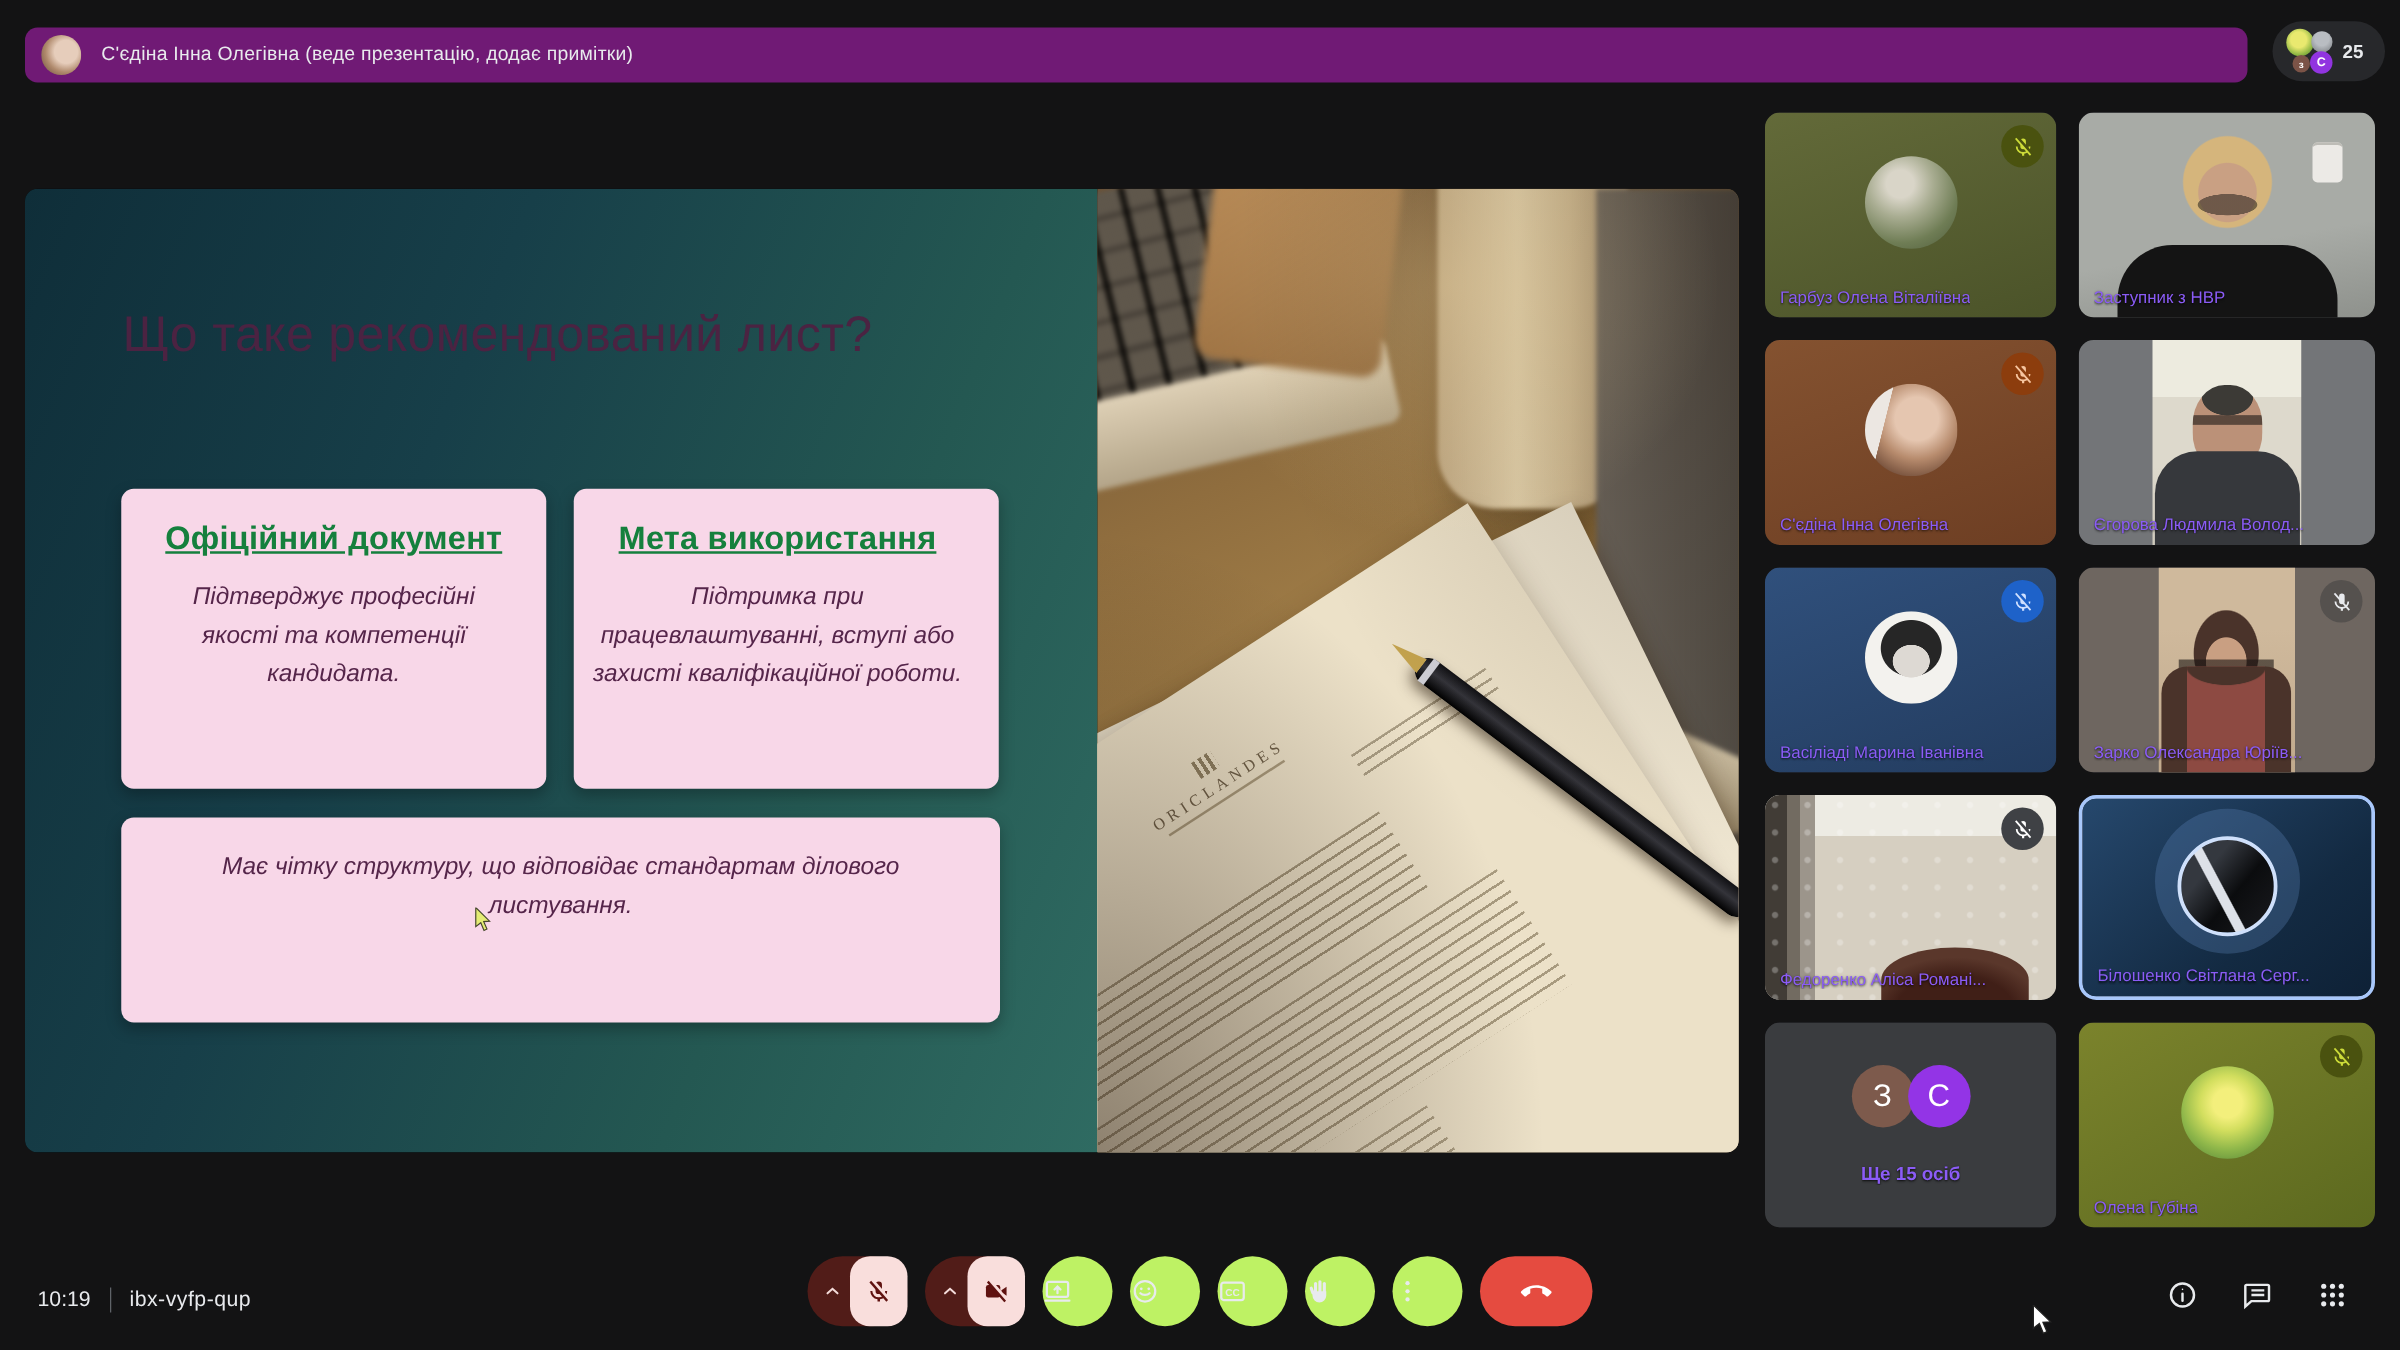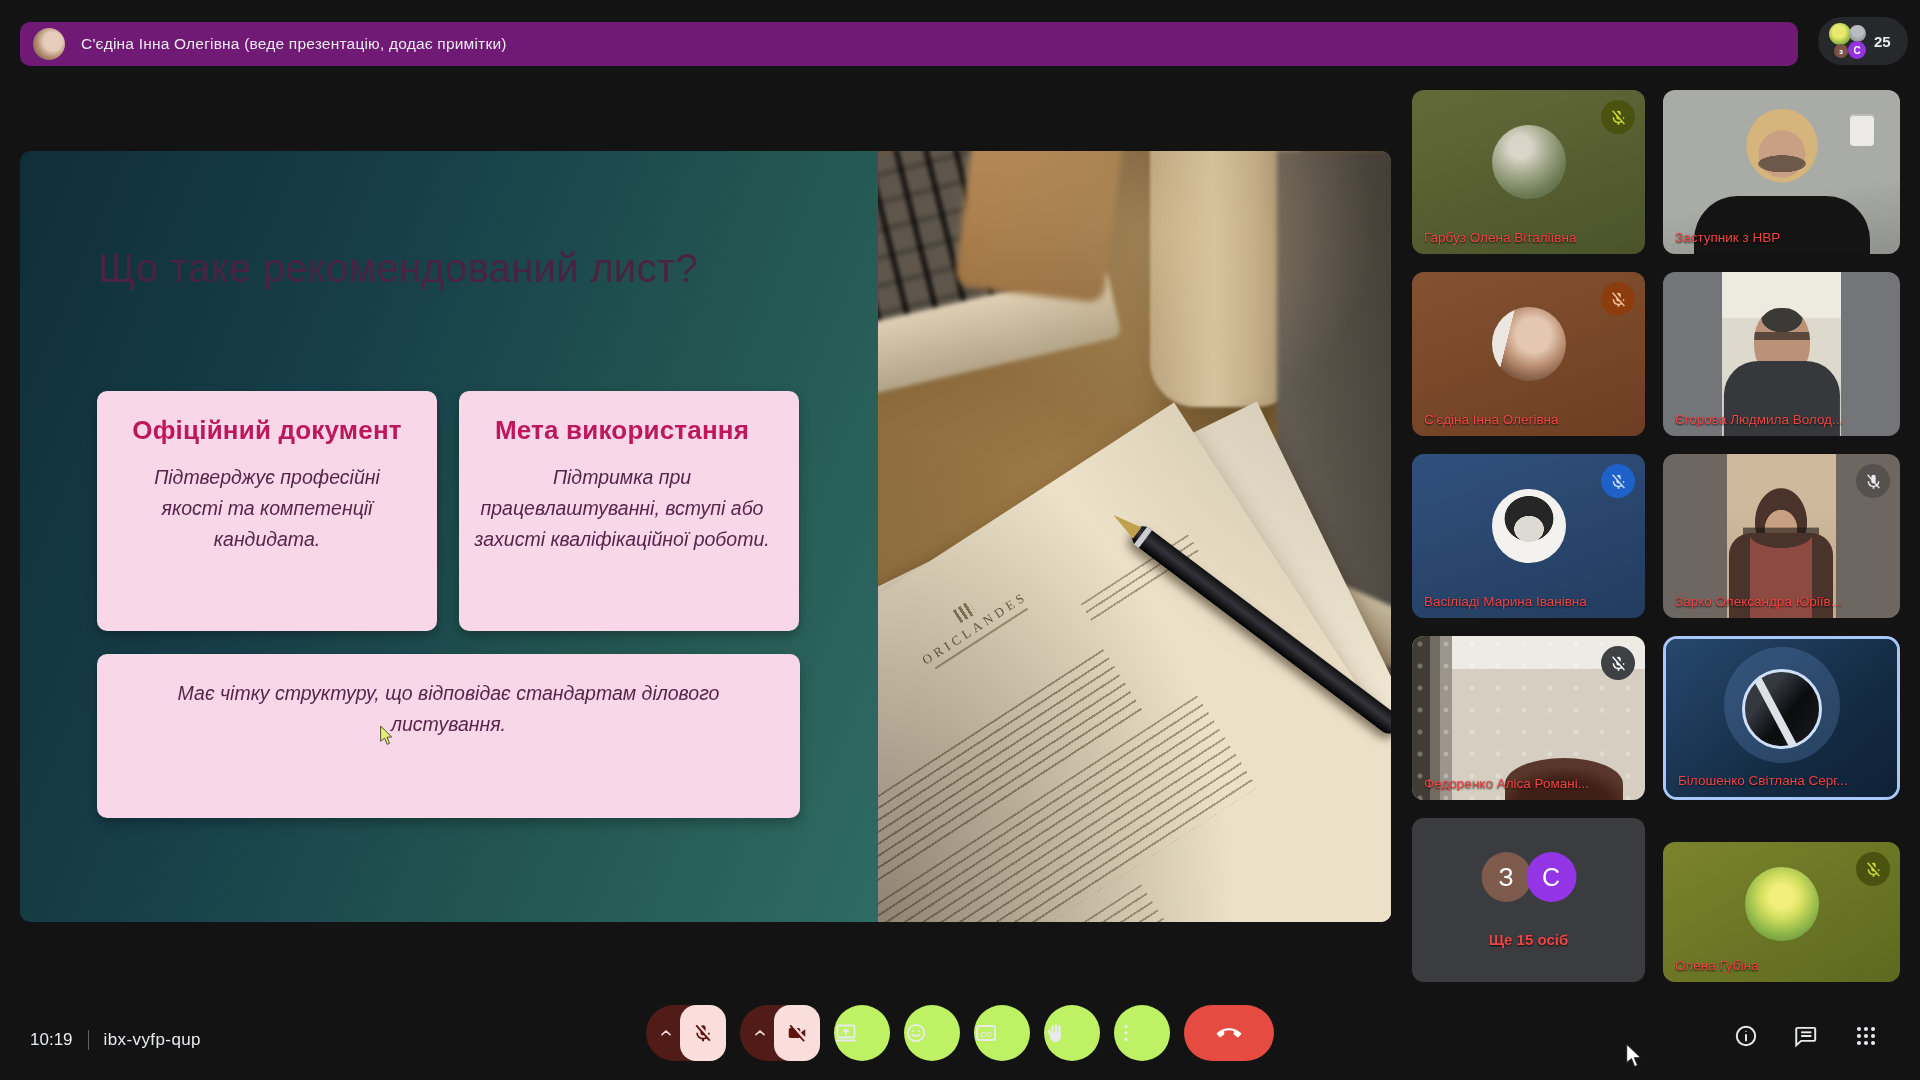--- a/index.html
+++ b/index.html
@@ -32,21 +32,21 @@
 
   
   .stage { position:absolute; left:20px; top:151px; width:1371px; height:771px;
            border-radius:10px; overflow:hidden; display:flex; background:#000; }
   .slide-area { position:relative; width:858px; height:100%;
     background: linear-gradient(112deg, #0f2e39 0%, #173f49 35%, #245852 70%, #2f6b62 100%); text-align: center; }
   .slide-title { position:absolute; left:78px; top:95px; font-size:40px; font-weight:500;
                  color:#4b2342; letter-spacing:.3px; }
   .card { position:absolute; background:#f8d7e8; border-radius:10px; padding:24px 26px;
           box-shadow:0 5px 12px rgba(0,0,0,.28); }
-  .card h3 { font-size:26px; font-weight:600; color:#be185d; margin-bottom:16px; letter-spacing:.2px; }
+  .card h3 { font-size:26px; font-weight:600; color:#15803d; margin-bottom:16px; letter-spacing:.2px;text-decoration:underline; }
   .card p  { font-size:19.5px; font-style:italic; color:#55254a; line-height:1.58; }
   .card1 { left:77px; top:240px; width:340px; height:240px; }
   .card2 { left:439px; top:240px; width:340px; height:240px;padding-left:12px; }
   .card3 { left:77px; top:503px; width:703px; height:164px; }
 
   
   .photo-area { position:relative; width:513px; height:100%; overflow:hidden;
     background: linear-gradient(155deg, #6b5033 0%, #8f6d3e 28%, #a8854c 52%, #8a683c 80%, #76582f 100%); }
   .photo-area > div { position:absolute; }
   .ph-keyboard { left:-46px; top:-14px; width:250px; height:180px; transform:rotate(-14deg);
@@ -96,21 +96,21 @@
 
   .cursor { position:absolute; pointer-events:none; }
 
   
   .grid { position:absolute; left:1412px; top:90px; width:492px; height:912px; }
   .tile { position:absolute; border-radius:12px; overflow:hidden; background:#202124; }
   .tile .art { position:absolute; inset:0; }
   .tile .fx, .tile .fx2 { position:absolute; }
   .tile .avatar { position:absolute; left:50%; top:44%; transform:translate(-50%,-50%);
                   width:74px; height:74px; border-radius:50%; display:none; }
-  .tile .label { position:absolute; left:12px; bottom:9px; color:#ef4444; font-size:13.5px;
+  .tile .label { position:absolute; left:12px; bottom:9px; color:#8b5cf6; font-size:13.5px;
                  font-weight:500; text-shadow:0 1px 2px rgba(0,0,0,.85); white-space:nowrap;
                  max-width:205px; overflow:hidden; }
   .tile .mic { position:absolute; top:10px; right:10px; width:34px; height:34px; border-radius:50%;
                display:flex; align-items:center; justify-content:center; }
   .tile.active { border:3px solid #a8c7fa; border-radius:14px; }
 
   .v-olive .art { background:linear-gradient(160deg,#636a39,#4b5329); }
   .v-olive .avatar { display:block;
     background: radial-gradient(circle at 38% 30%, #d9d5c8 0 16%, #a9ad92 38%, #6f7d55 68%, #4d5a3a 100%); }
 
@@ -406,21 +406,21 @@
 
     <div class="ov-row">
           <span class="ov1">З</span>
                      <span class="ov2">С</span>
         </div>
       </div>
 
     <div class="label">Ще 15 осіб</div>
   </div>
 
-  <div class="tile v-green" style="left: 251px; top: 728px; width: 237px; height: 140px; margin-top: 24px;">
+  <div class="tile v-green" style="left: 251px; top: 728px; width: 237px; height: 164px;">
     <div class="art">
       <div class="fx"></div>
       <div class="fx2"></div>
       <div class="avatar"></div>
     </div>
     <div class="mic" style="background: rgb(74, 82, 15);">
         <svg viewBox="0 0 24 24" width="19" height="19">
     <g fill="#cddc39">
       <path d="M12 14.5a2.8 2.8 0 0 0 2.8-2.8V6.3a2.8 2.8 0 1 0-5.6 0v5.4A2.8 2.8 0 0 0 12 14.5z"></path>
       <path d="M17.6 11.7a5.6 5.6 0 0 1-11.2 0H4.6a7.4 7.4 0 0 0 6.3 7.3V21h2.2v-2a7.4 7.4 0 0 0 6.3-7.3z"></path>

